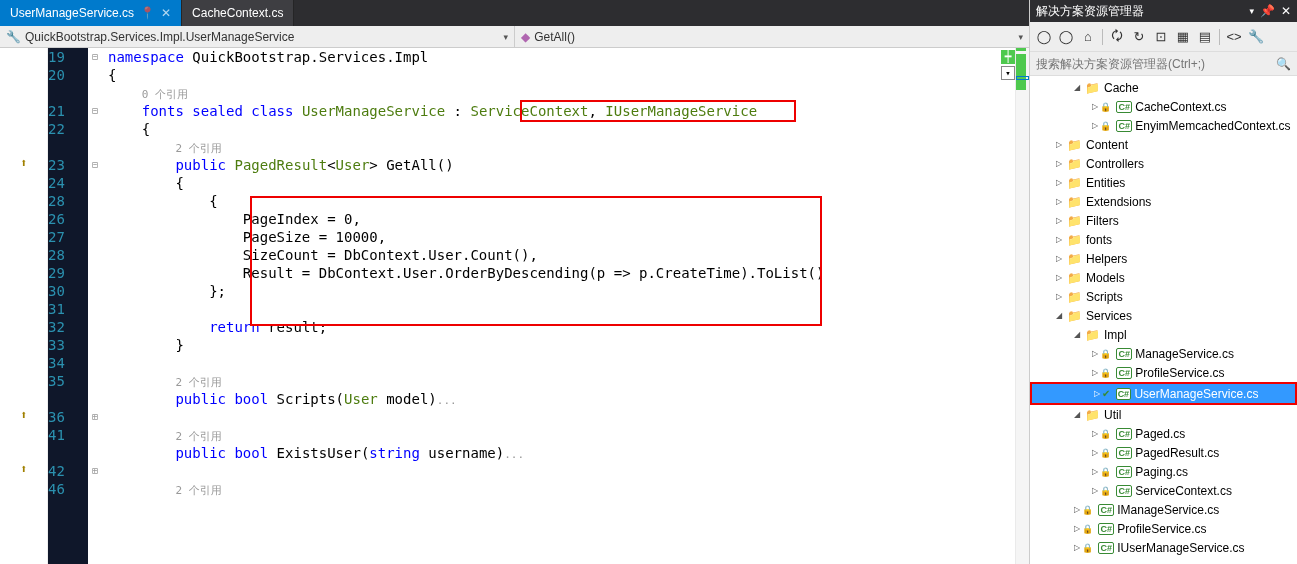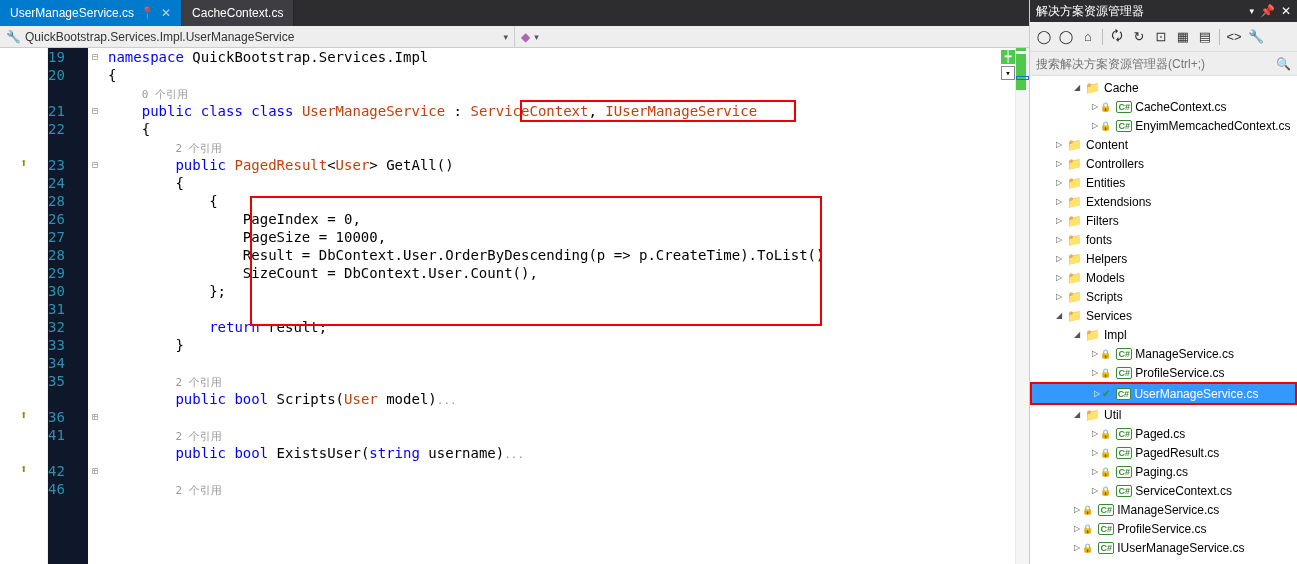--- a/index.html
+++ b/index.html
@@ -19,21 +19,21 @@
 .code-area { flex: 1; display: flex; position: relative; font-family: Consolas, monospace; font-size: 14px; overflow: hidden; }
 .margin-glyphs { width: 48px; background: #fff; border-right: 1px solid #eee; position: relative; }
 .glyph { position: absolute; left: 20px; font-size: 12px; }
 .gutter { width: 40px; padding-right: 12px; color: #2b91af; background: #0f172a; font-family: Consolas, monospace; }
 .gutter div { height: 18px; line-height: 18px; }
 .fold-gutter { width: 14px; background: #fff; }
 .fold-gutter div { height: 18px; line-height: 18px; text-align: center; color: #999; font-size: 10px; cursor: pointer; }
 .code-lines { flex: 1; background: #fff; position: relative; }
 .code-lines .line { height: 18px; line-height: 18px; white-space: pre; padding-left: 6px; color: #000; }
 .kw { color: #0000ff; }
-.type { color: #c2410c; }
+.type { color: #4d7c0f; }
 .codelens { color: #999; font-size: 11px; }
 .red-box1 { position: absolute; border: 2px solid #e00; left: 418px; top: 52px; width: 276px; height: 22px; pointer-events: none; z-index: 5; }
 .red-box2 { position: absolute; border: 2px solid #e00; left: 148px; top: 148px; width: 572px; height: 130px; pointer-events: none; z-index: 5; }
 .scroll-ind { position: absolute; right: 0; top: 0; width: 14px; height: 100%; border-left: 1px solid #eaeaea; background: #f5f5f5; }
 .scroll-ind .marker-green { position: absolute; left: 0; top: 0; width: 10px; height: 3px; background: #4ec94e; }
 .scroll-ind .marker-green2 { position: absolute; left: 0; top: 6px; width: 10px; height: 36px; background: #4ec94e; }
 .scroll-ind .caret-box { position: absolute; top: 28px; width: 100%; height: 4px; border: 1px solid #007acc; box-sizing: border-box; }
 
 .solution-pane { width: 267px; background: #fff; display: flex; flex-direction: column; }
 .sol-header { background: #2d2d30; color: #fff; display: flex; align-items: center; padding: 3px 6px; font-size: 12px; height: 22px; }
@@ -73,20 +73,21 @@
       </div>
     </div>
   <div class="breadcrumb-bar">
     <div class="breadcrumb-left">
       <span class="bc-icon">🔧</span>
       <span class="bc-text">QuickBootstrap.Services.Impl.UserManageService</span>
       <span class="bc-drop">▾</span>
     </div>
     <div class="breadcrumb-right">
       <span class="bc-icon" style="color:#b066b0">◆</span>
+      <span class="bc-text">GetAll()</span>
       <span class="bc-drop">▾</span>
     </div>
   </div>
   <div class="code-area">
     <div class="margin-glyphs" id="glyphs">
         <div class="glyph" style="top: 108px; color: rgb(160, 128, 0);">⬆</div>
         <div class="glyph" style="top: 360px; color: rgb(160, 128, 0);">⬆</div>
         <div class="glyph" style="top: 414px; color: rgb(160, 128, 0);">⬆</div>
       </div>
     <div class="gutter" id="gutter">
@@ -143,30 +144,30 @@
         <div></div>
         <div>⊞</div>
         <div></div>
         <div></div>
       </div>
     <div class="code-lines" id="codelines">
       <div class="red-box1"></div>
       <div class="line"><span class="kw">namespace </span><span class="">QuickBootstrap.Services.Impl</span></div>
         <div class="line"><span class="">{</span></div>
         <div class="line"><span class="">    </span><span class="codelens">0 个引用</span></div>
-        <div class="line"><span class="">    </span><span class="kw">public class class </span><span class="type">UserManageService</span><span class=""> : </span><span class="type">ServiceContext</span><span class="">, </span><span class="type">IUserManageService</span></div>
+        <div class="line"><span class="">    </span><span class="kw">fonts sealed class </span><span class="type">UserManageService</span><span class=""> : </span><span class="type">ServiceContext</span><span class="">, </span><span class="type">IUserManageService</span></div>
         <div class="line"><span class="">    {</span></div>
         <div class="line"><span class="">        </span><span class="codelens">2 个引用</span></div>
         <div class="line"><span class="">        </span><span class="kw">public </span><span class="type">PagedResult</span><span class="">&lt;</span><span class="type">User</span><span class="">&gt; GetAll()</span></div>
         <div class="line"><span class="">        {</span></div>
         <div class="line"><span class="">            {</span></div>
         <div class="line"><span class="">                PageIndex = 0,</span></div>
         <div class="line"><span class="">                PageSize = 10000,</span></div>
+        <div class="line"><span class="">                SizeCount = DbContext.User.Count(),</span></div>
         <div class="line"><span class="">                Result = DbContext.User.OrderByDescending(p =&gt; p.CreateTime).ToList()</span></div>
-        <div class="line"><span class="">                SizeCount = DbContext.User.Count(),</span></div>
         <div class="line"><span class="">            };</span></div>
         <div class="line"><span class=""></span></div>
         <div class="line"><span class="">            </span><span class="kw">return </span><span class="">result;</span></div>
         <div class="line"><span class="">        }</span></div>
         <div class="line"><span class=""></span></div>
         <div class="line"><span class="">        </span><span class="codelens">2 个引用</span></div>
         <div class="line"><span class="">        </span><span class="kw">public bool </span><span class="">Scripts(</span><span class="type">User</span><span class=""> model)</span><span class="codelens">...</span></div>
         <div class="line"><span class=""></span></div>
         <div class="line"><span class="">        </span><span class="codelens">2 个引用</span></div>
         <div class="line"><span class="">        </span><span class="kw">public bool </span><span class="">ExistsUser(</span><span class="kw">string </span><span class="">username)</span><span class="codelens">...</span></div>

